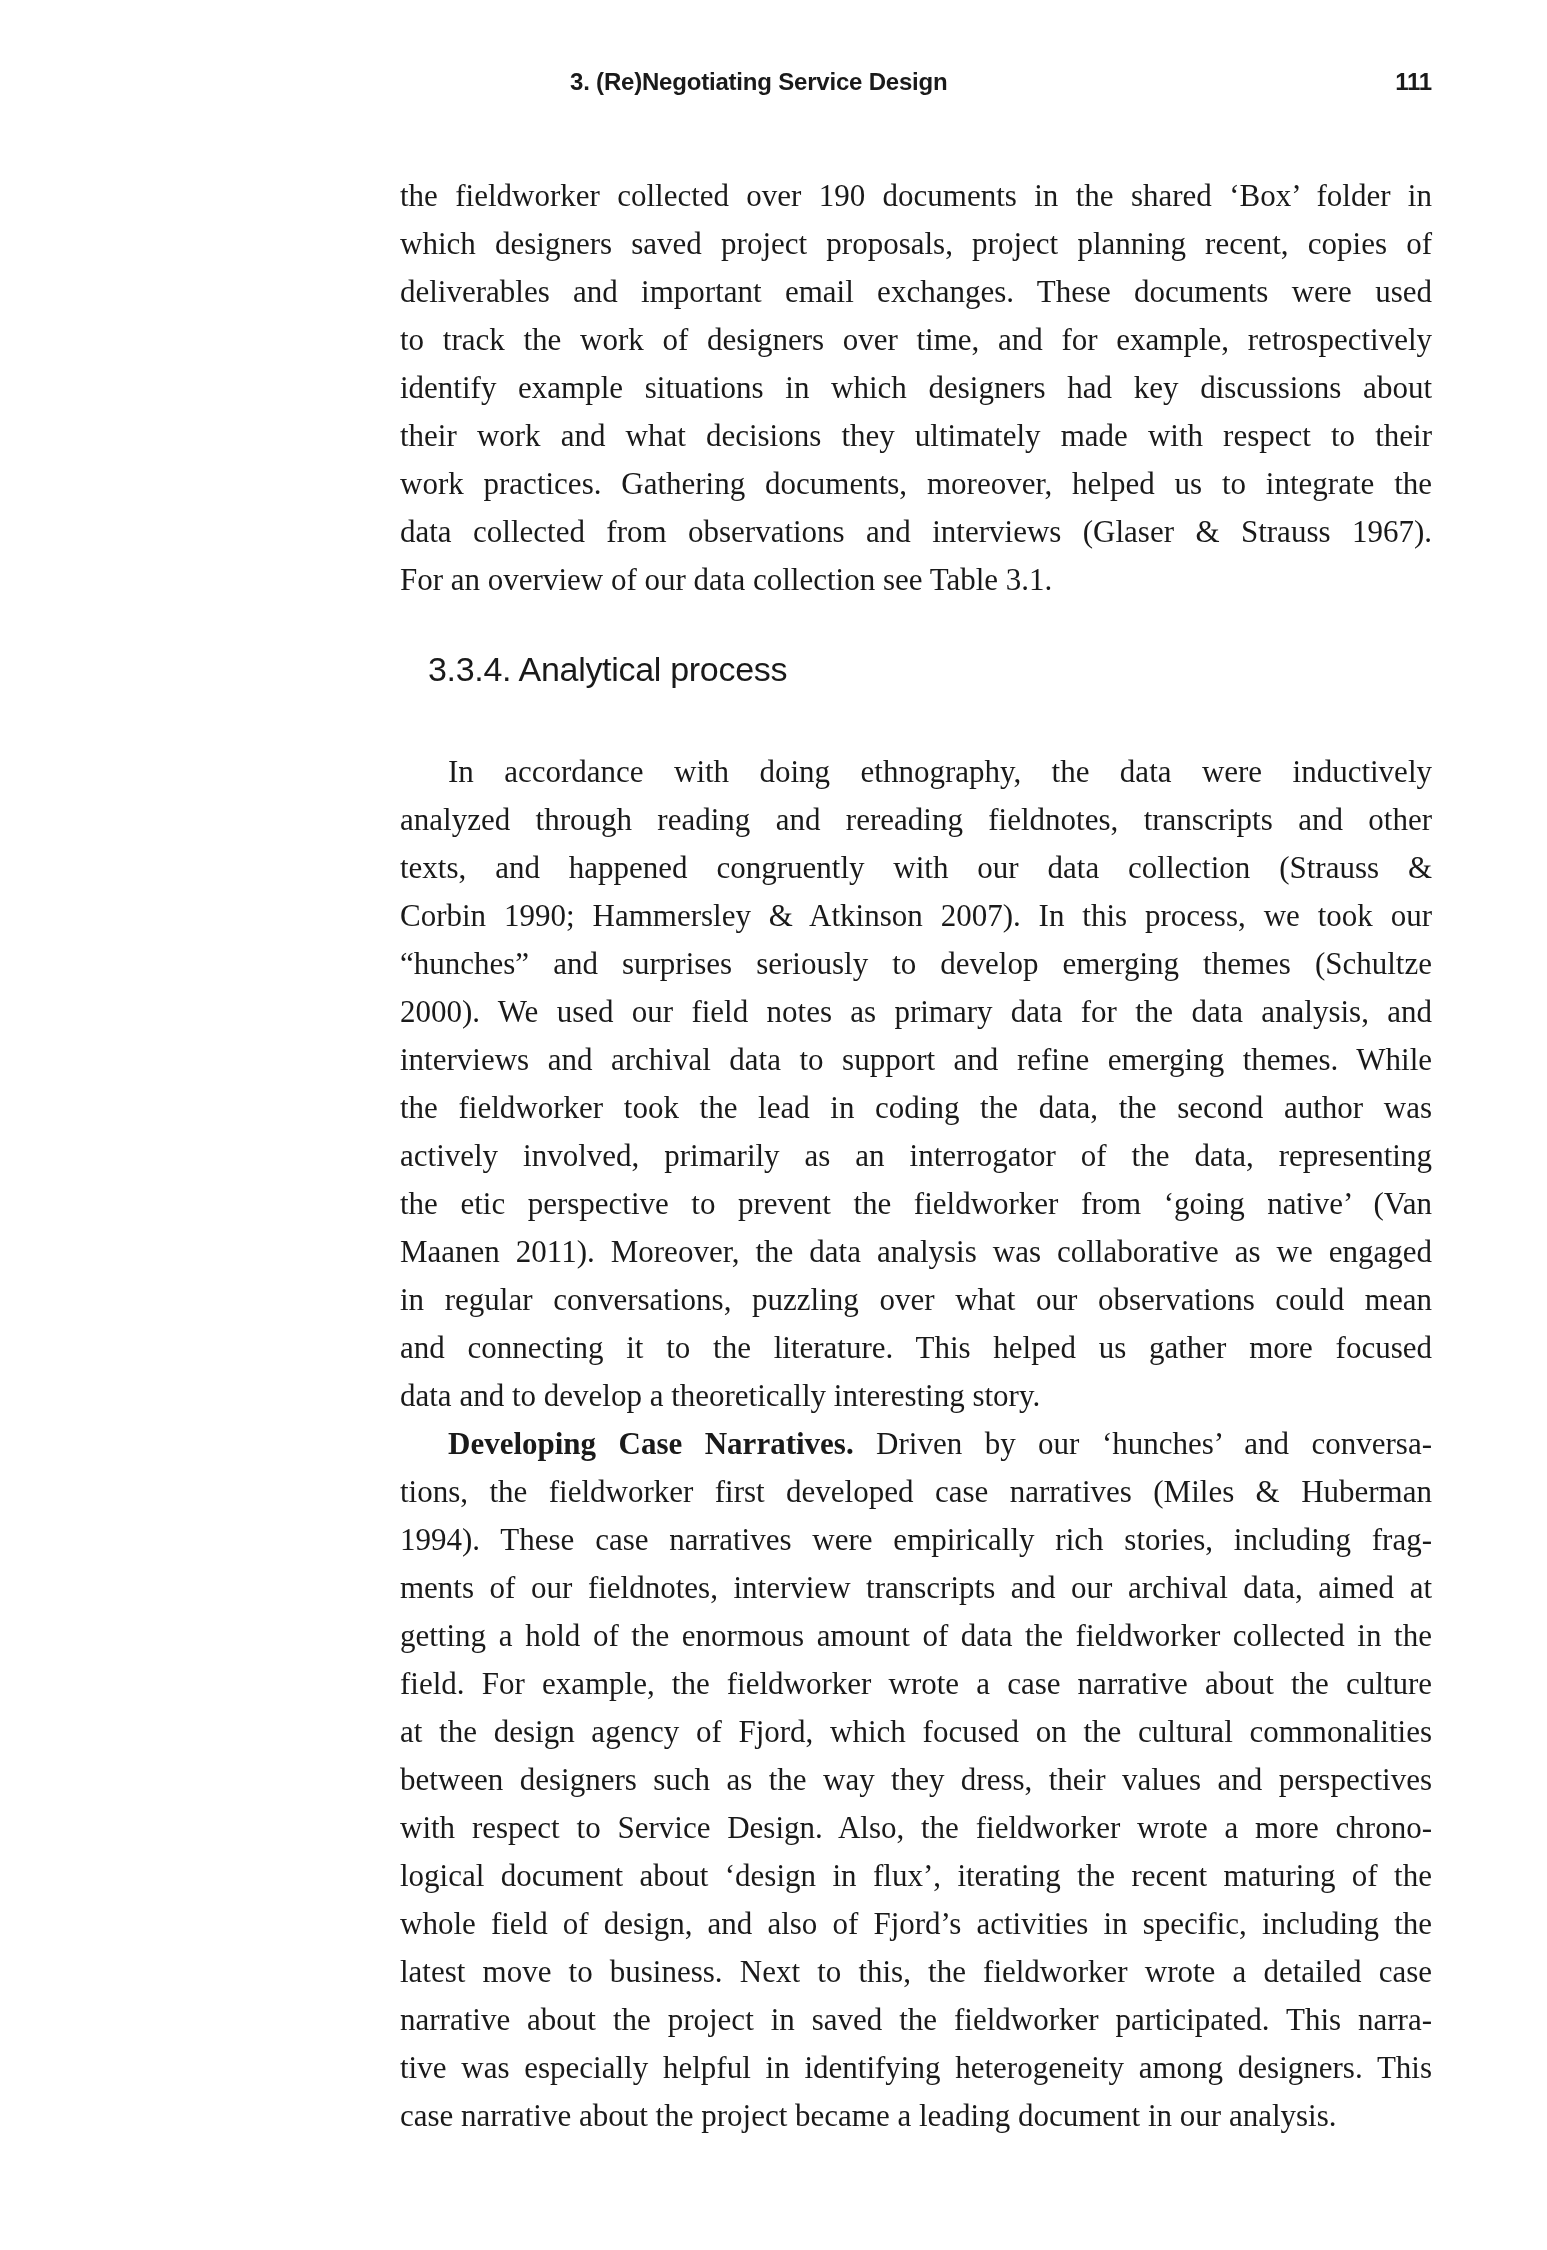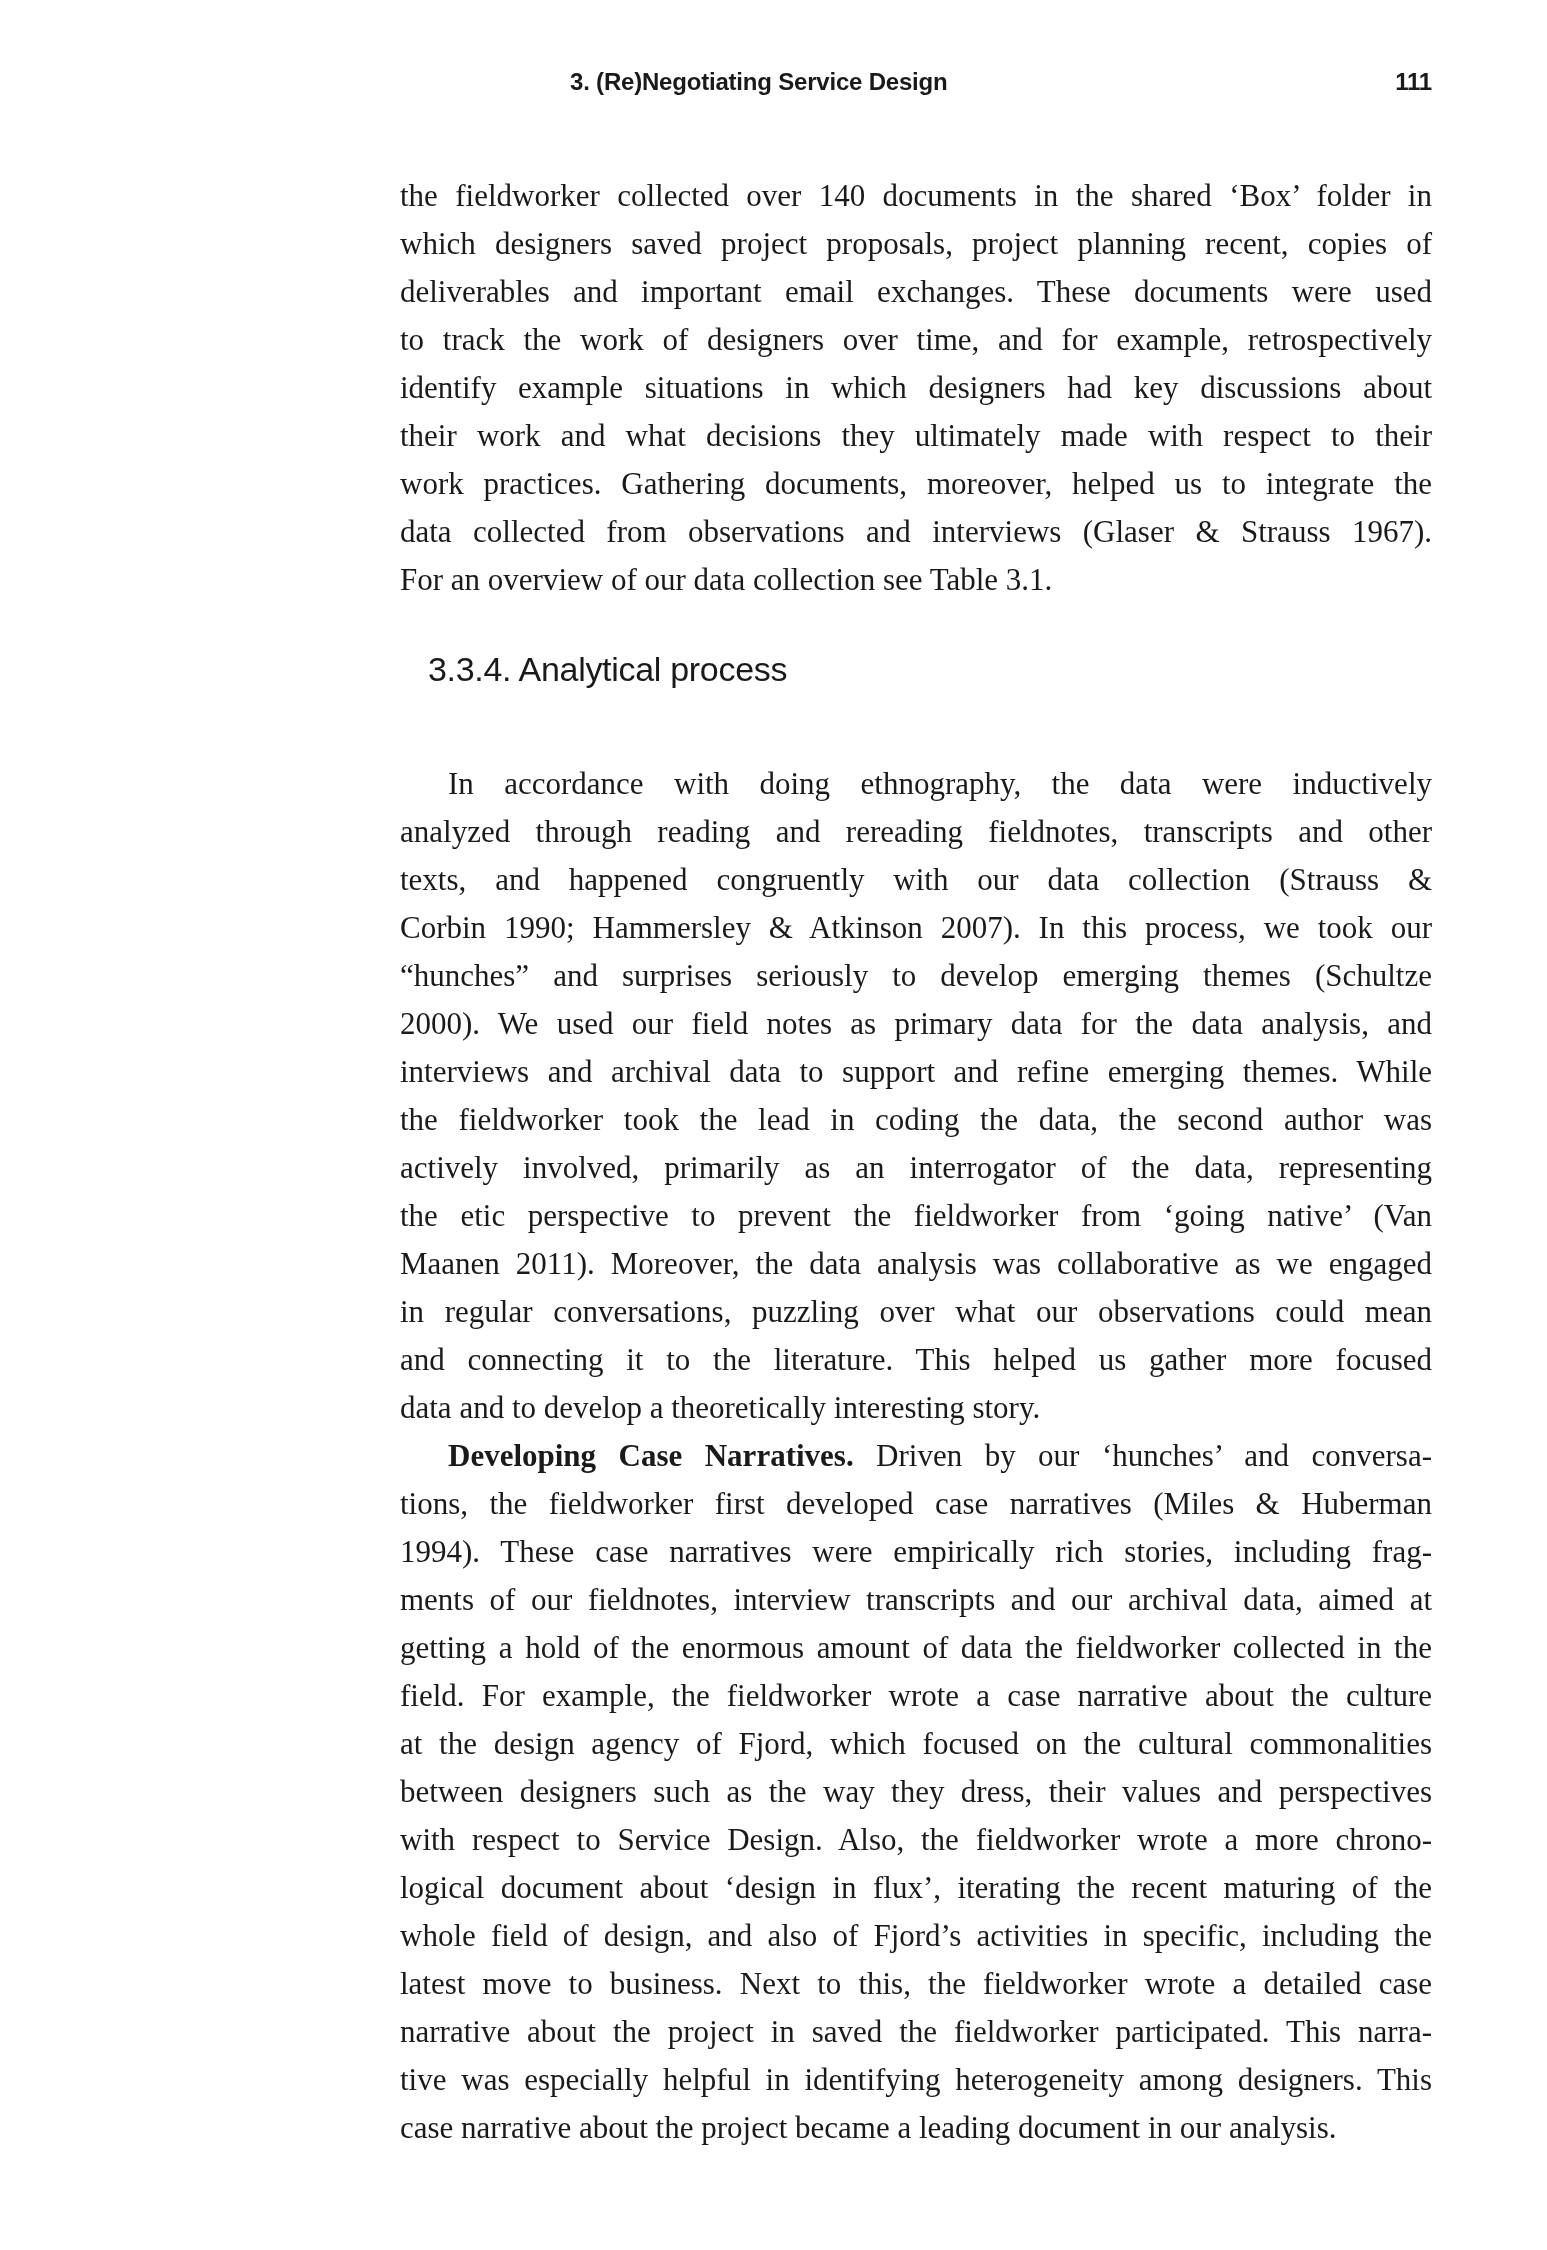--- a/index.html
+++ b/index.html
@@ -51,21 +51,21 @@
       text-align: justify;
       text-align-last: justify;
     }
     .line.last {
       text-align-last: left;
     }
     .indent {
       padding-left: 48px;
     }
     #block-1 { top: 172px; }
-    #block-2 { top: 748px; margin-top: 12px; }
+    #block-2 { top: 748px; }
     .section-heading {
       position: absolute;
       top: 650px;
       left: 428px;
       font-family: "Liberation Sans", sans-serif;
       font-size: 34px;
       font-weight: normal;
       letter-spacing: -0.3px;
       margin: 0;
     }
@@ -75,21 +75,21 @@
   </style>
 </head>
 <body>
 
 <div class="running-head">
   <span class="title">3. (Re)Negotiating Service Design</span>
   <span class="folio">111</span>
 </div>
 
 <div class="text-block" id="block-1">
-  <span class="line">the fieldworker collected over 140 documents in the shared ‘Box’ folder in</span>
+  <span class="line">the fieldworker collected over 190 documents in the shared ‘Box’ folder in</span>
   <span class="line">which designers saved project proposals, project planning recent, copies of</span>
   <span class="line">deliverables and important email exchanges. These documents were used</span>
   <span class="line">to track the work of designers over time, and for example, retrospectively</span>
   <span class="line">identify example situations in which designers had key discussions about</span>
   <span class="line">their work and what decisions they ultimately made with respect to their</span>
   <span class="line">work practices. Gathering documents, moreover, helped us to integrate the</span>
   <span class="line">data collected from observations and interviews (Glaser &amp; Strauss 1967).</span>
   <span class="line last">For an overview of our data collection see Table 3.1.</span>
 </div>
 

